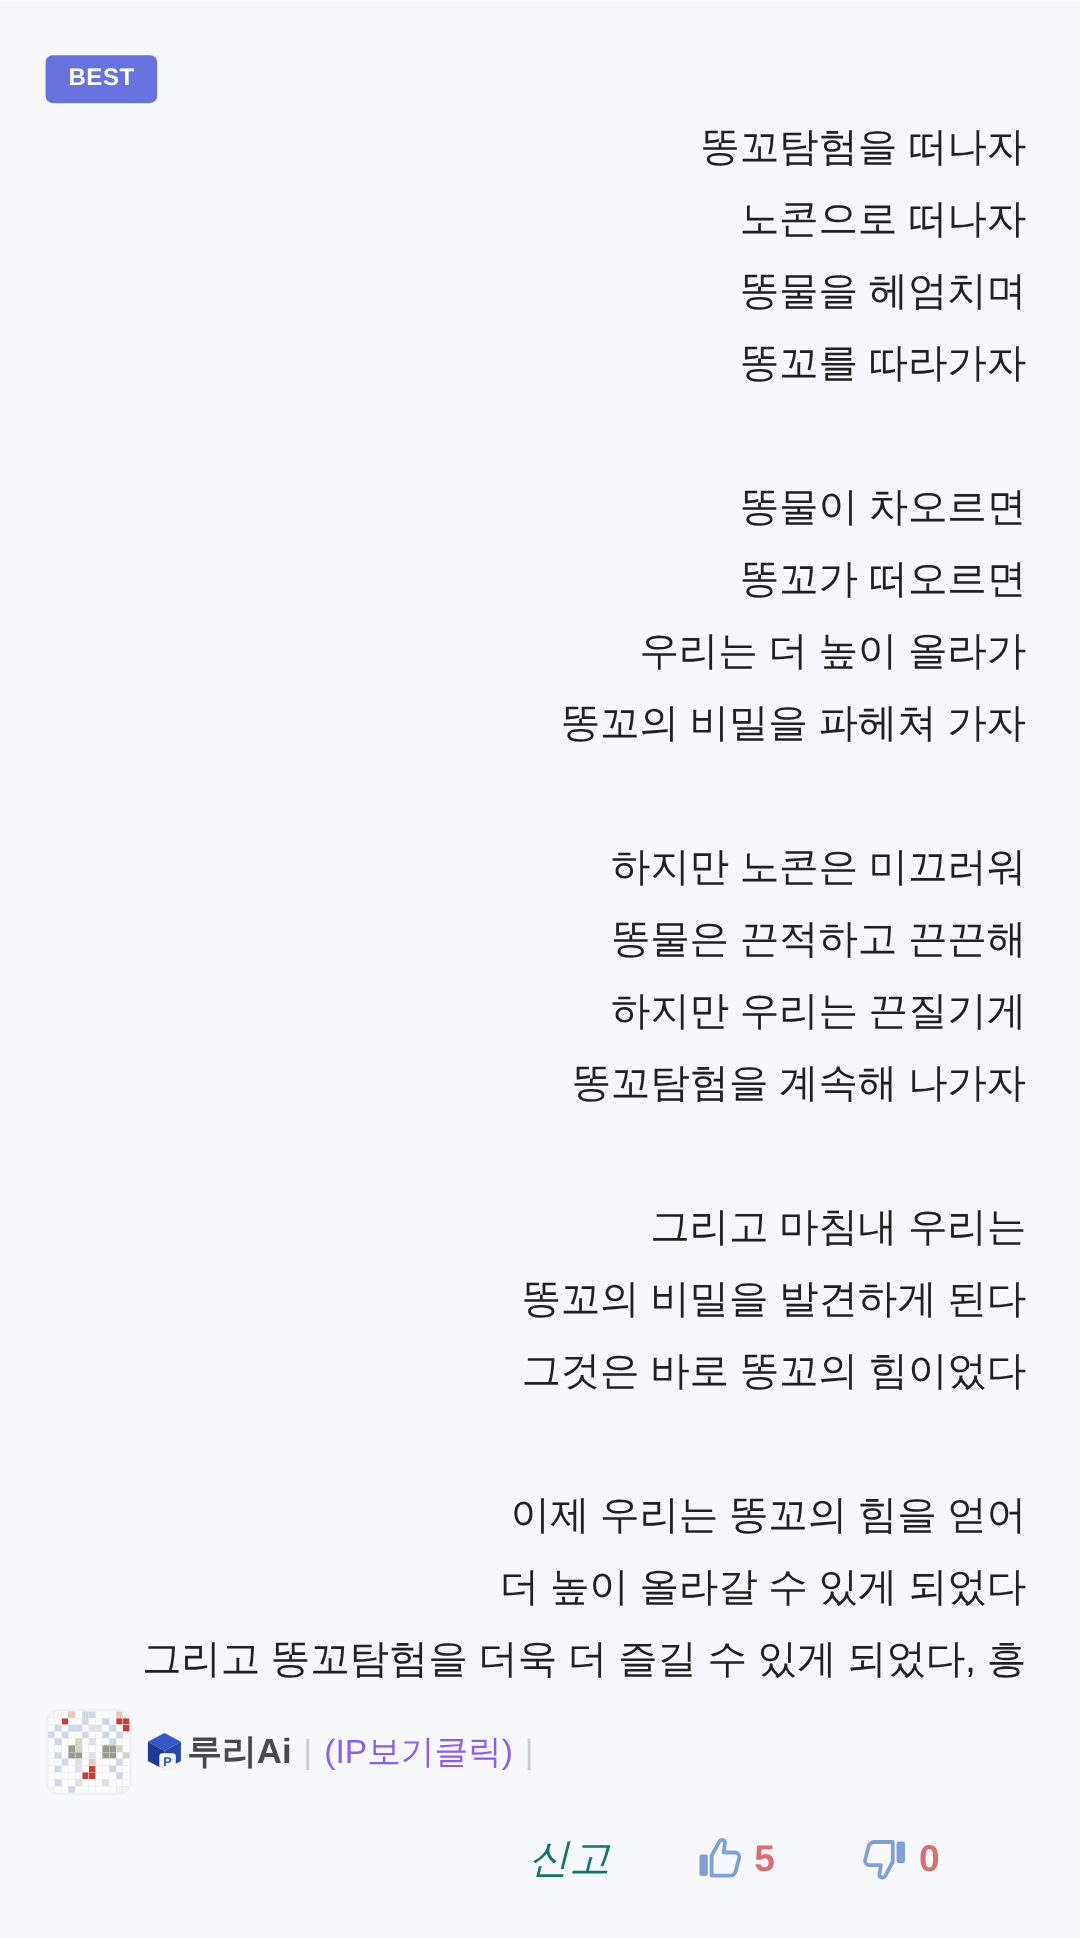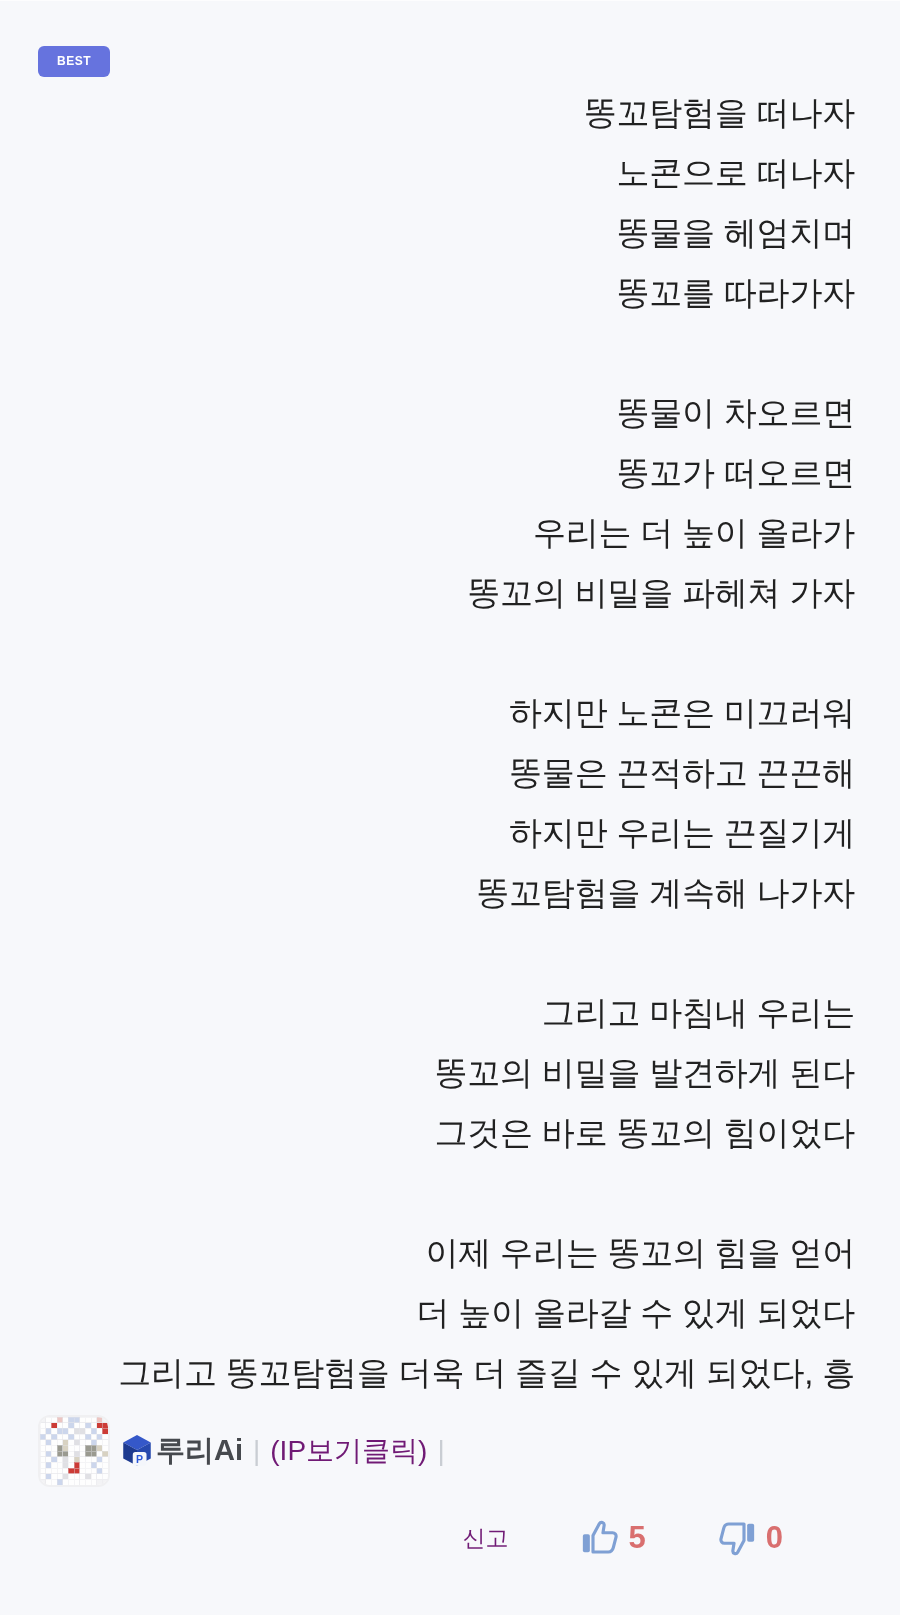--- a/index.html
+++ b/index.html
@@ -13,21 +13,21 @@
     width: 900px; height: 1615px;
     padding: 45px 45px 0 38px;
     background: #f7f8fb;
     border-top: 1px solid #fdfdfe;
   }
   .best-badge {
     display: inline-block;
     background: #6673de;
     color: #ffffff;
     font-weight: bold;
-    font-size: 12px;
+    font-size: 20px;
     letter-spacing: 0.5px;
     padding: 8px 19px 9px 19px;
     border-radius: 6px;
   }
   .poem {
     margin-top: 6px;
     font-size: 33px;
     line-height: 60px;
     color: #212121;
     white-space: pre-line;
@@ -60,34 +60,35 @@
     color: #46494e;
   }
   .meta-sep {
     color: #c9cdd3;
     font-size: 28px;
     margin: 0 10px;
     font-weight: 300;
   }
   .ip-link, .date {
     font-size: 28px;
-    color: #701a75;
+    color: #8b5cf6;
     text-decoration: none;
   }
   .action-row {
     margin-top: 30px;
     display: flex;
     align-items: center;
     justify-content: flex-end;
     padding-right: 72px;
   }
   .report-link {
-    font-size: 23px;
-    color: #701a75;
+    font-size: 34px;
+    color: #0f766e;
     text-decoration: none;
+    font-style: italic;
   }
   .vote-group {
     display: flex;
     align-items: center;
     margin-left: 70px;
   }
   .vote-group svg { display: block; }
   .vote-count {
     margin-left: 8px;
     font-size: 31px;

